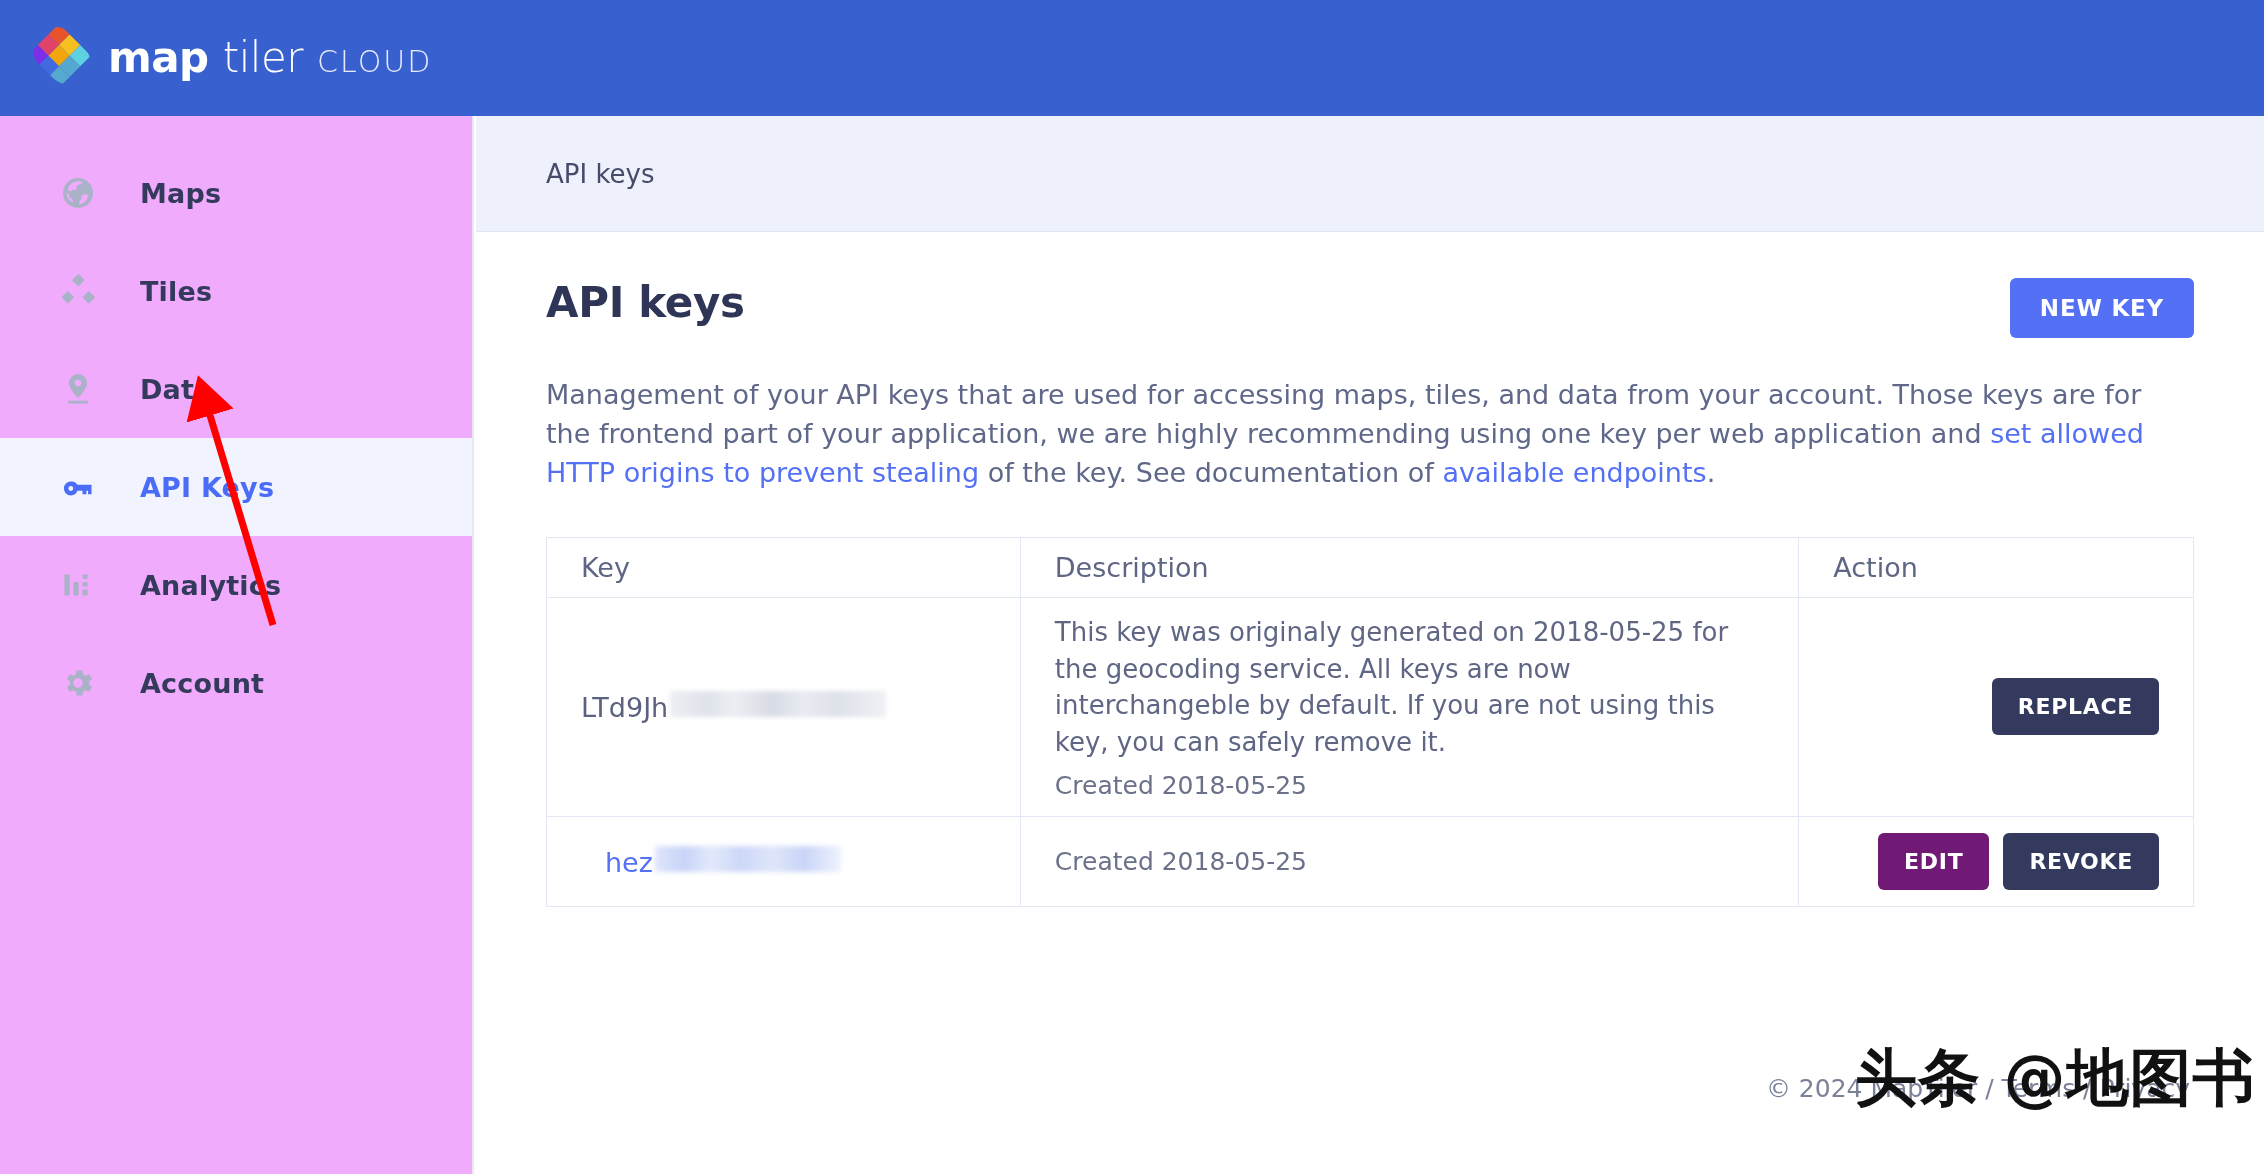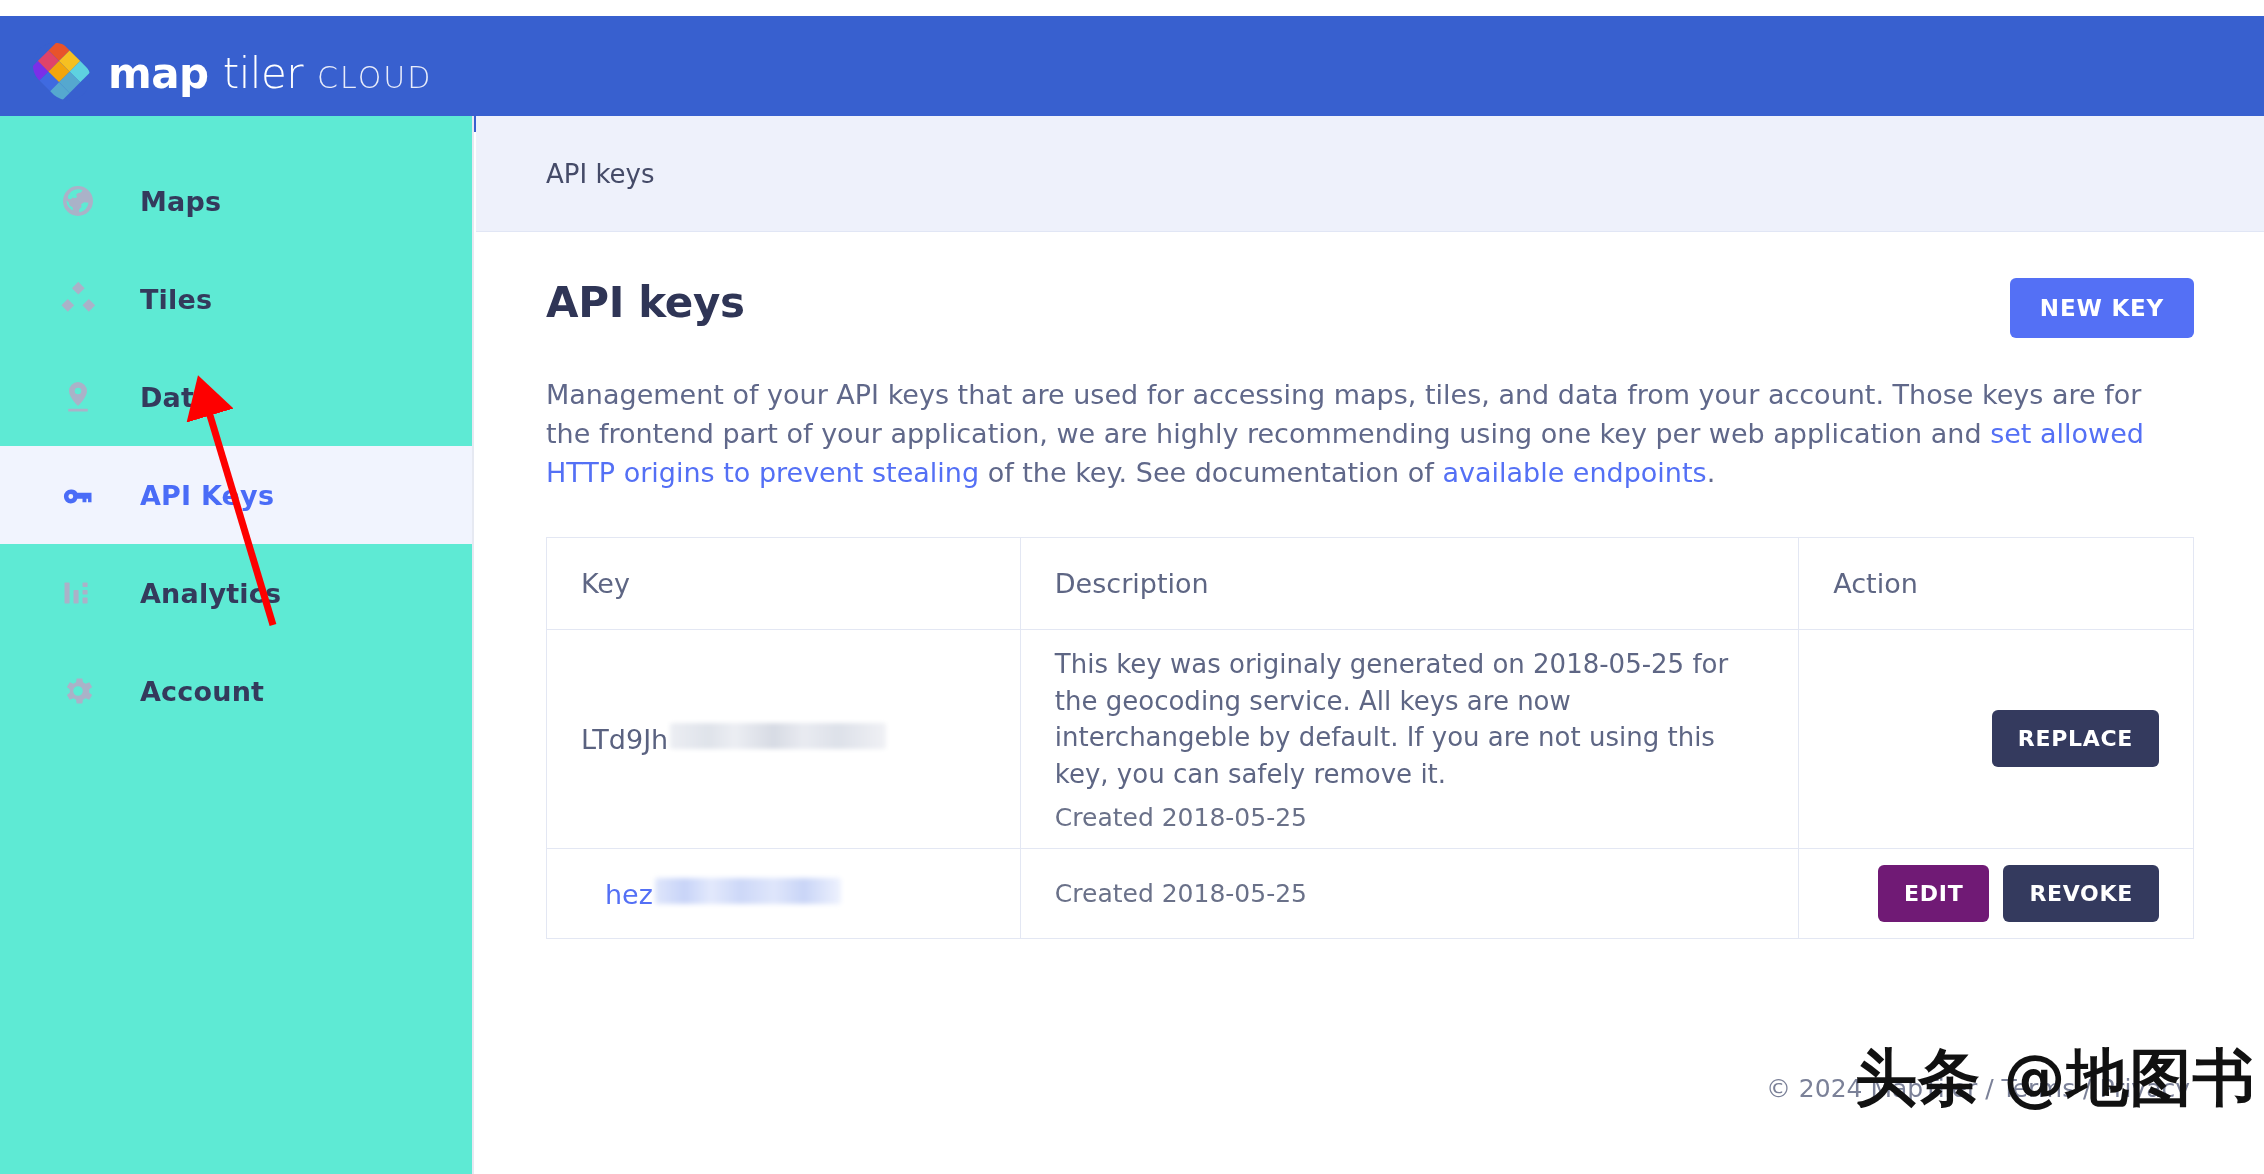--- a/index.html
+++ b/index.html
@@ -7,21 +7,21 @@
     width: 2264px;
     height: 1174px;
     overflow: hidden;
     background: #ffffff;
     font-family: "DejaVu Sans", "Liberation Sans", sans-serif;
   }
 
   
   .topbar {
     position: absolute;
-    left: 0; top: 16px;
+    left: 0; top: 0;
     width: 2264px; height: 116px;
     background: #3860cf;
     display: flex;
     align-items: center;
   }
   .brand {
     display: flex;
     align-items: center;
     margin-left: 28px;
     gap: 18px;
@@ -53,23 +53,23 @@
     font-weight: 300;
     color: #e8ecfa;
     letter-spacing: 2px;
   }
 
   
   .sidebar {
     position: absolute;
     left: 0; top: 116px;
     width: 474px; height: 1058px;
-    background: #5eead4;
+    background: #f0abfc;
     border-right: 2px solid #e6e9f2;
-    padding-top: 36px;
+    padding-top: 28px;
   }
   .nav-item {
     display: flex;
     align-items: center;
     height: 98px;
     padding-left: 58px;
     gap: 42px;
     cursor: pointer;
   }
   .nav-item .nav-icon {
@@ -161,21 +161,21 @@
   }
   .key-table th, .key-table td {
     border: 1px solid #e3e7f3;
     text-align: left;
     vertical-align: middle;
   }
   .key-table th {
     font-weight: 400;
     font-size: 27px;
     color: #5e6684;
-    padding: 30px 34px;
+    padding: 14px 34px;
   }
   .col-key { width: 420px; }
   .col-desc { width: 690px; }
   .col-action { width: 288px; }
 
   .key-table td { padding: 16px 34px; }
   .cell-key {
     font-size: 27px;
     color: #5a6280;
     white-space: nowrap;

